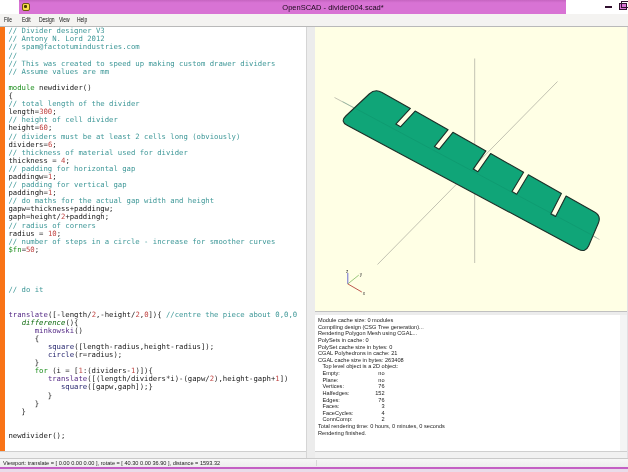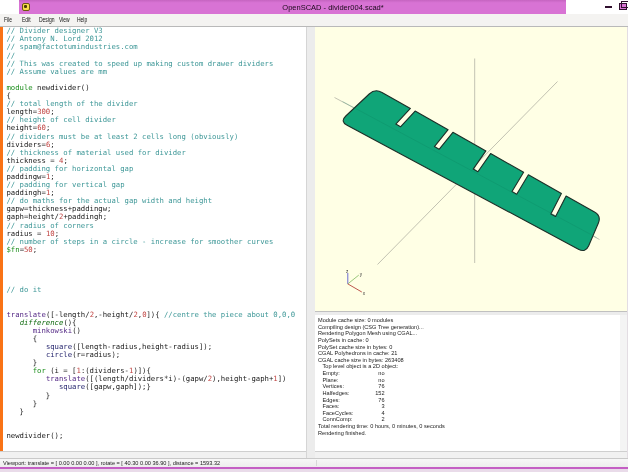--- a/index.html
+++ b/index.html
@@ -32,21 +32,21 @@
   #btn-close .glyph{position:absolute;left:4px;top:2px;color:#fff;font-size:8px;line-height:10px;font-weight:bold;}
   
   #menubar{
     position:absolute;left:0;top:14px;width:628px;height:12.5px;
     background:#f4f3f1;border-bottom:1px solid #b9b9b9;box-sizing:border-box;
   }
   .menu-item{position:absolute;top:0;font-size:6.4px;line-height:12.5px;color:#111;transform:scaleX(0.78);transform-origin:0 50%;}
   
   #editor{
     position:absolute;left:0;top:26.5px;width:306px;height:424.5px;
-    background:#ffffff;border-left:3px solid #f97316;box-sizing:border-box;overflow:hidden;
+    background:#ffffff;border-left:5px solid #f97316;box-sizing:border-box;overflow:hidden;
   }
   #code{
     position:absolute;left:3.5px;top:0.8px;
     font-family:"DejaVu Sans Mono","Liberation Mono",monospace;
     font-size:7.27px;line-height:8.1px;white-space:pre;color:#1a1a1a;
   }
   .cl{height:8.1px;}
   .tok-c{color:#3f9898;}
   .tok-n{color:#c04341;}
   .tok-k{color:#1d8f1d;}

